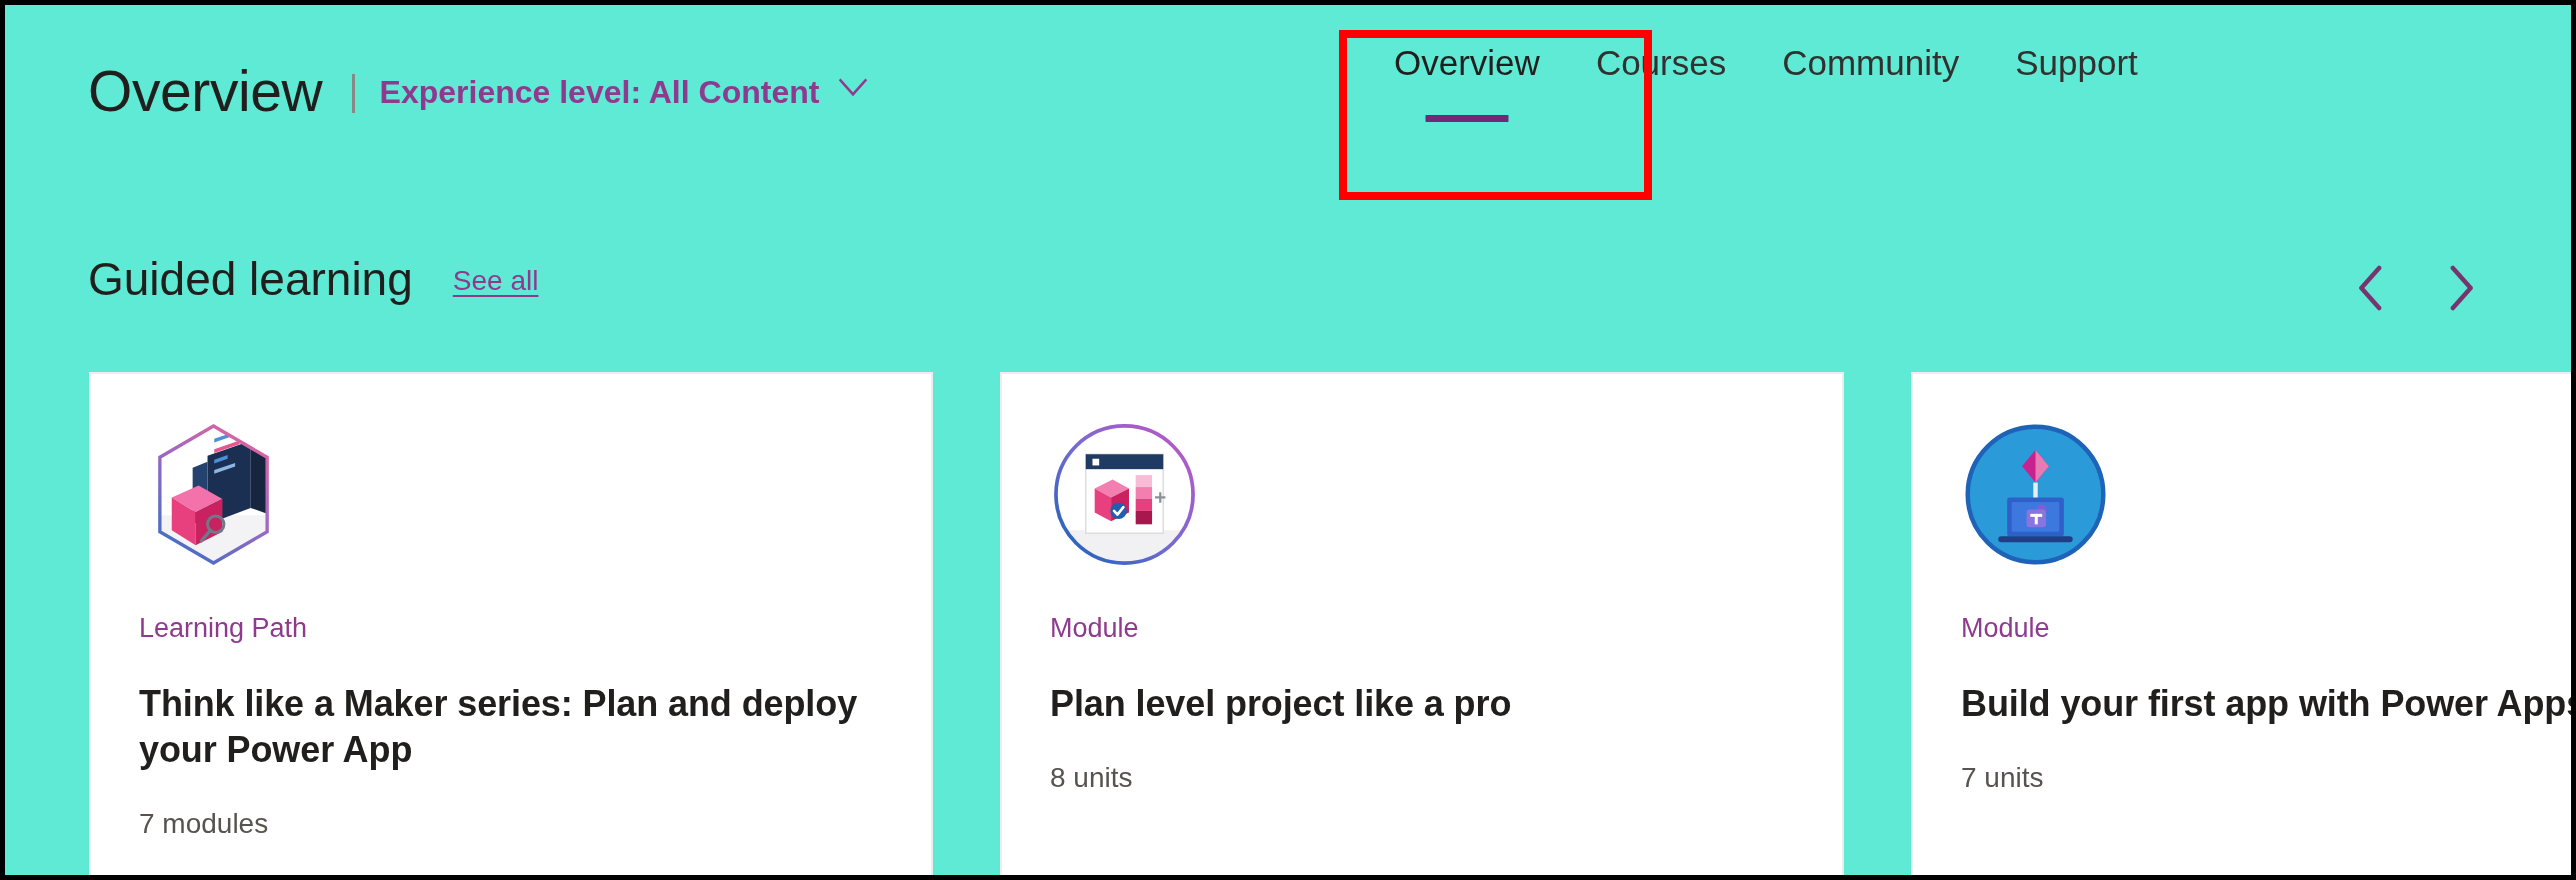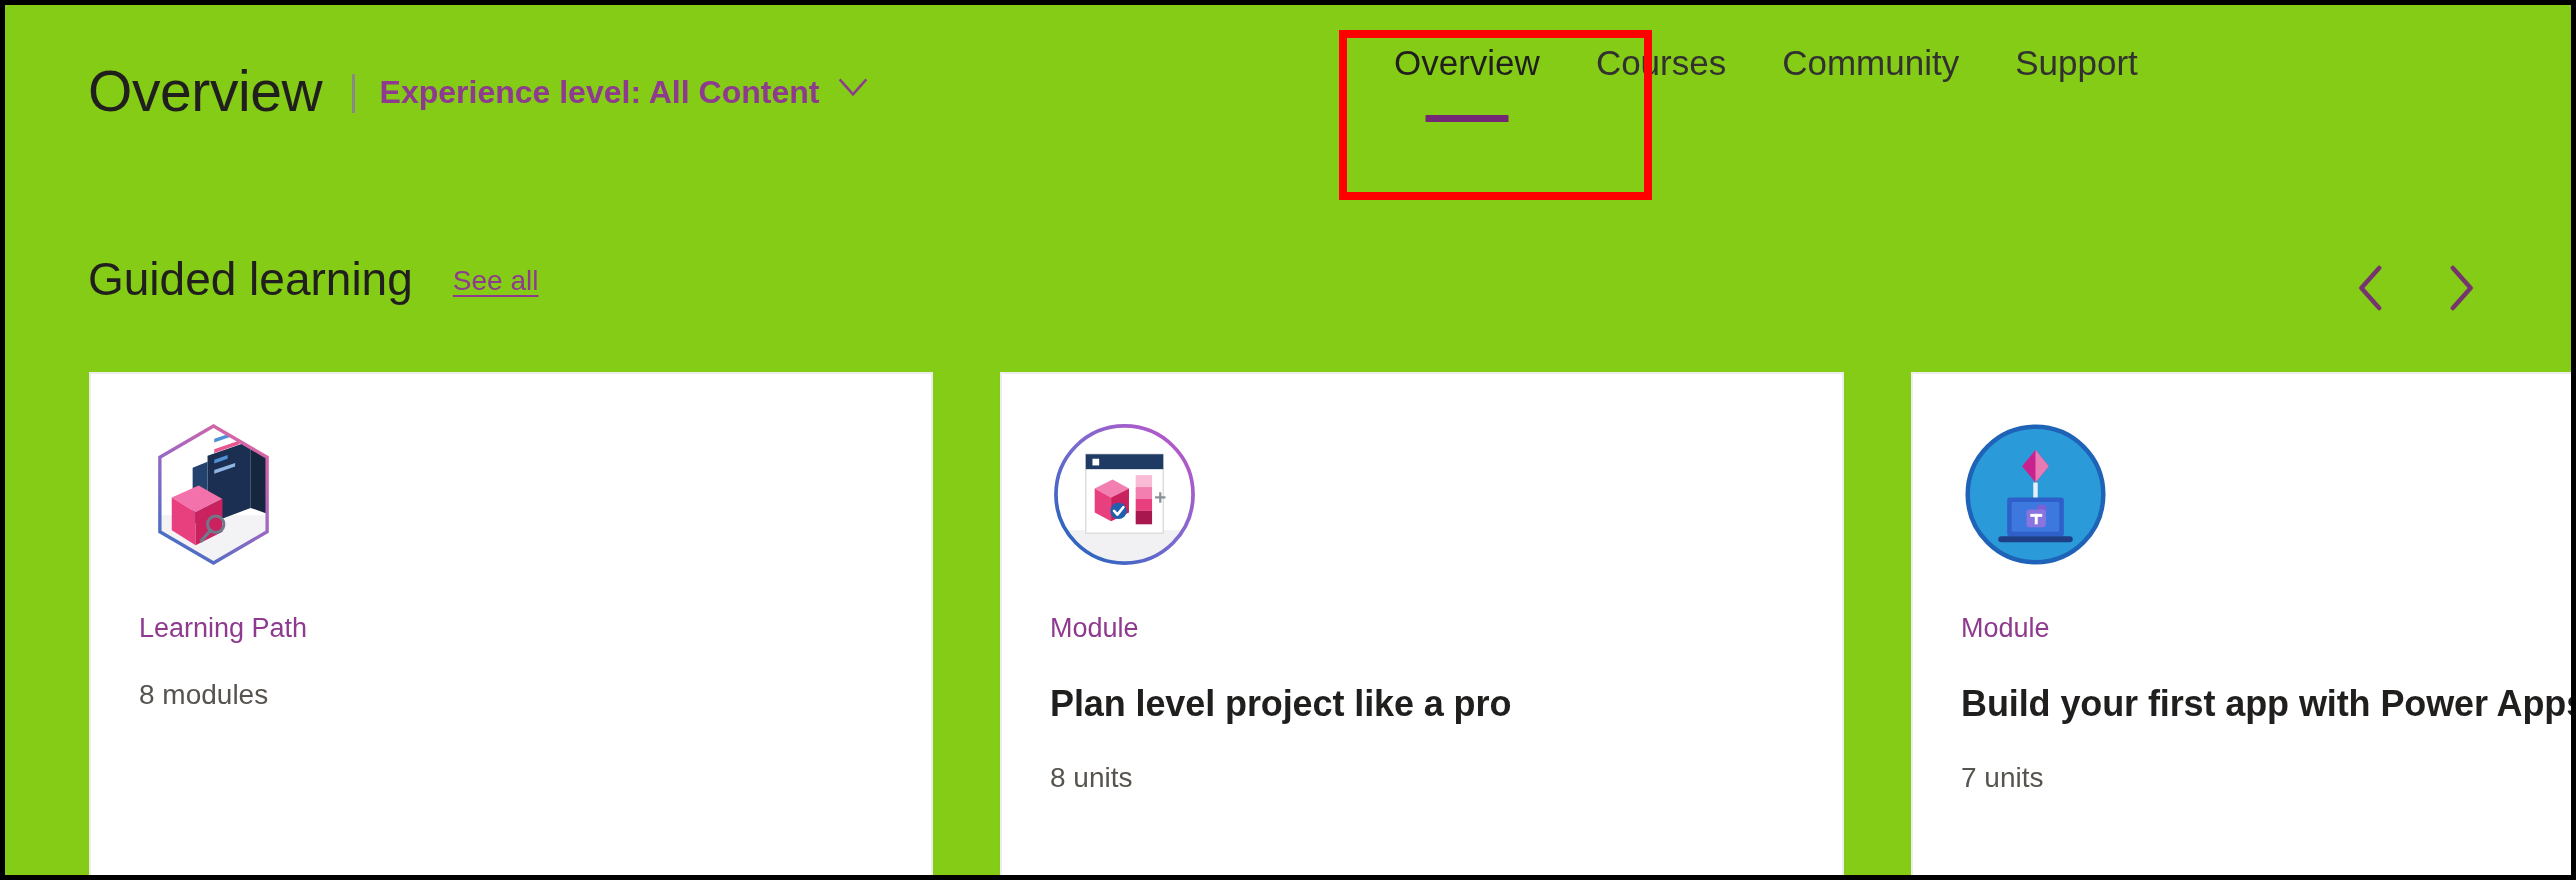--- a/index.html
+++ b/index.html
@@ -20,21 +20,21 @@
     height: 880px;
     background: #ffffff;
     border: 5.2px solid #000000;
     overflow: hidden;
   }
   .page {
     position: absolute;
     left: 0; top: 0;
     width: 2566px;
     height: 870px;
-    background: #84cc16;
+    background: #5eead4;
     overflow: hidden;
   }
 
   
   .header-row {
     position: absolute;
     left: 0; top: 0;
     width: 100%;
     height: 198px;
   }
@@ -326,21 +326,22 @@
             <polygon points="44,104 76,124 76,168 44,148" fill="#E8407E"></polygon>
             <polygon points="76,124 112,106 112,150 76,168" fill="#C9225F"></polygon>
 
             <circle cx="103" cy="140" r="11" fill="none" stroke="#6E7A8A" stroke-width="4"></circle>
             <line x1="96" y1="148" x2="84" y2="162" stroke="#6E7A8A" stroke-width="4.5" stroke-linecap="round"></line>
           </g>
           <polygon points="100,8 172,50 172,150 100,192 28,150 28,50" fill="none" stroke="url(#hexg)" stroke-width="4.5"></polygon>
         </svg>
       </div>
       <div class="card-kind">Learning Path</div>
-      <div class="card-meta">8 modules</div>
+      <div class="card-title">Think like a Maker series: Plan and deploy your Power App</div>
+      <div class="card-meta">7 modules</div>
     </div>
 
     <div class="card">
       <div class="card-badge">
         <svg viewBox="0 0 200 200" width="149" height="149" aria-hidden="true">
           <defs>
             <linearGradient id="cirg" x1="0.85" y1="0.1" x2="0.1" y2="0.85">
               <stop offset="0" stop-color="#B259C9"></stop>
               <stop offset="0.5" stop-color="#7A6BD0"></stop>
               <stop offset="1" stop-color="#2D64C0"></stop>

